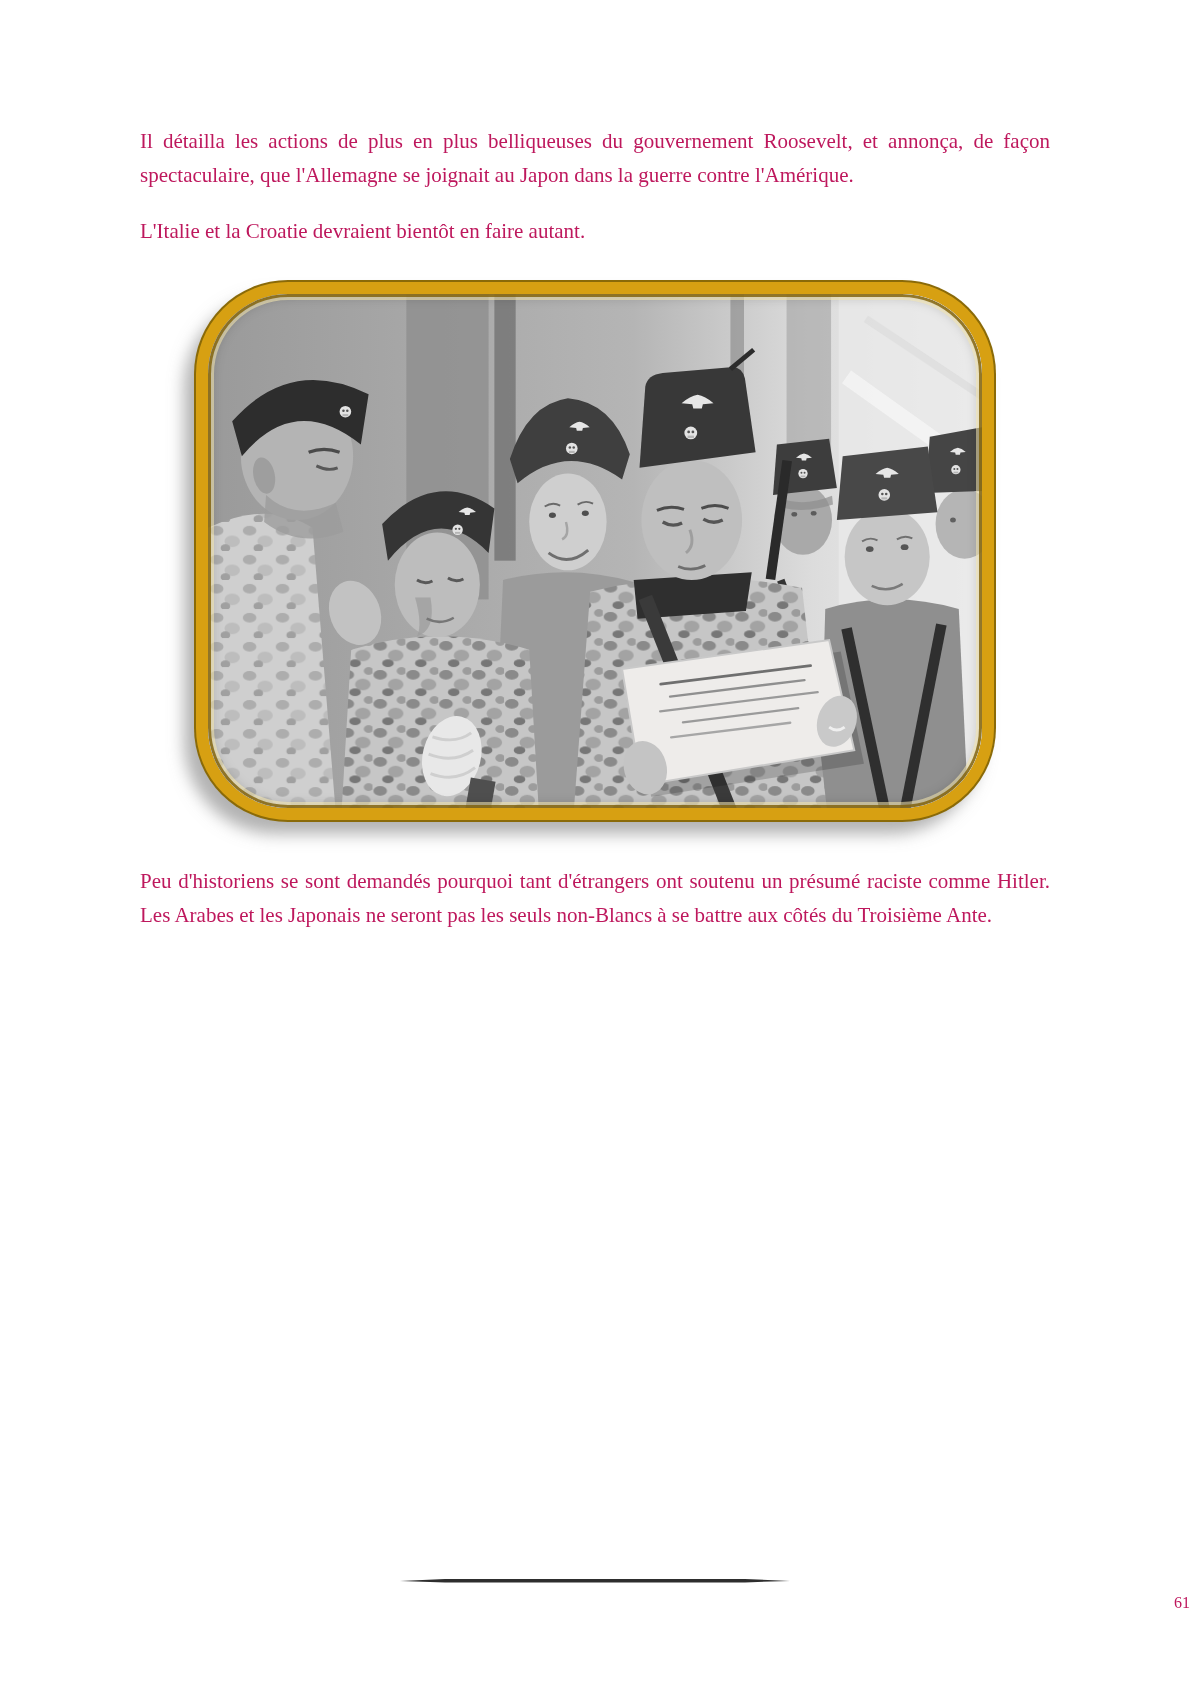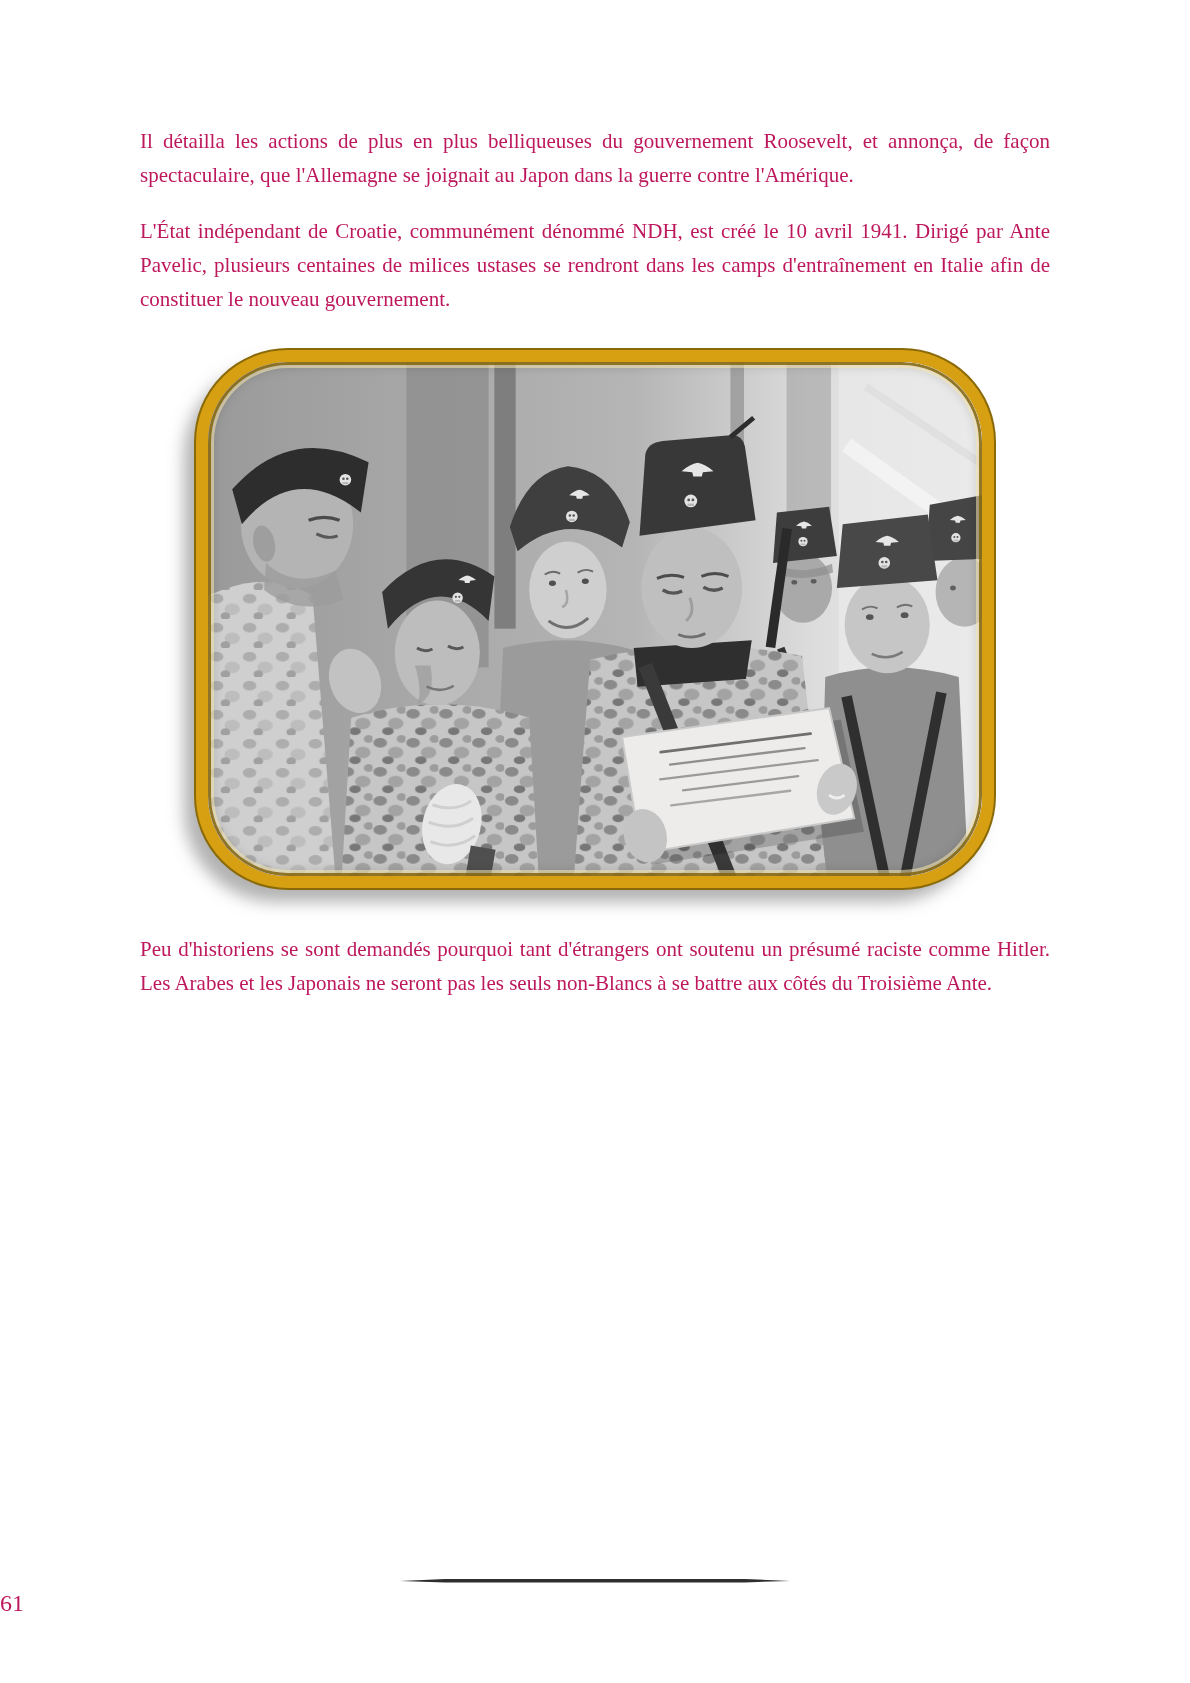--- a/index.html
+++ b/index.html
@@ -41,32 +41,32 @@
   figure.photo-frame svg{display:block;width:100%;height:100%;}
   .footer-divider{
     position:absolute;
     left:50%;top:1578px;
     transform:translateX(-50%);
     line-height:0;
   }
   .page-number{
     position:absolute;
     top:1588px;left:0;right:0;
-    text-align:left;
-    font-size:24px;
+    text-align:right;
+    font-size:16px;
     line-height:30px;
   }
 </style>
 </head>
 <body>
 
 <div class="page">
   <main class="content">
     <p class="para">Il détailla les actions de plus en plus belliqueuses du gouvernement Roosevelt, et annonça, de façon spectaculaire, que l'Allemagne se joignait au Japon dans la guerre contre l'Amérique.</p>
-    <p class="para">L'État indépendant de Croatie, communément dénommé NDH, est créé le 10 avril 1941. Dirigé par Ante Pavelic, plusieurs centaines de milices ustases se rendront dans les camps d'entraînement en Italie afin de constituer le nouveau gouvernement.</p>
+    <p class="para">L'Italie et la Croatie devraient bientôt en faire autant.</p>
 
     <figure class="photo-frame" role="img" aria-label="Photographie noir et blanc : soldats coiffés de fez ornés d'un aigle et d'une tête de mort, rassemblés autour d'un soldat lisant un document">
       <svg viewBox="0 0 800 540" preserveAspectRatio="xMidYMid slice" aria-hidden="true">
         <defs>
           <linearGradient id="bgGrad" x1="0" y1="0" x2="1" y2="0">
             <stop offset="0" stop-color="#9a9a9a"></stop>
             <stop offset="0.55" stop-color="#b5b5b5"></stop>
             <stop offset="0.78" stop-color="#dcdcdc"></stop>
             <stop offset="1" stop-color="#efefef"></stop>
           </linearGradient>

